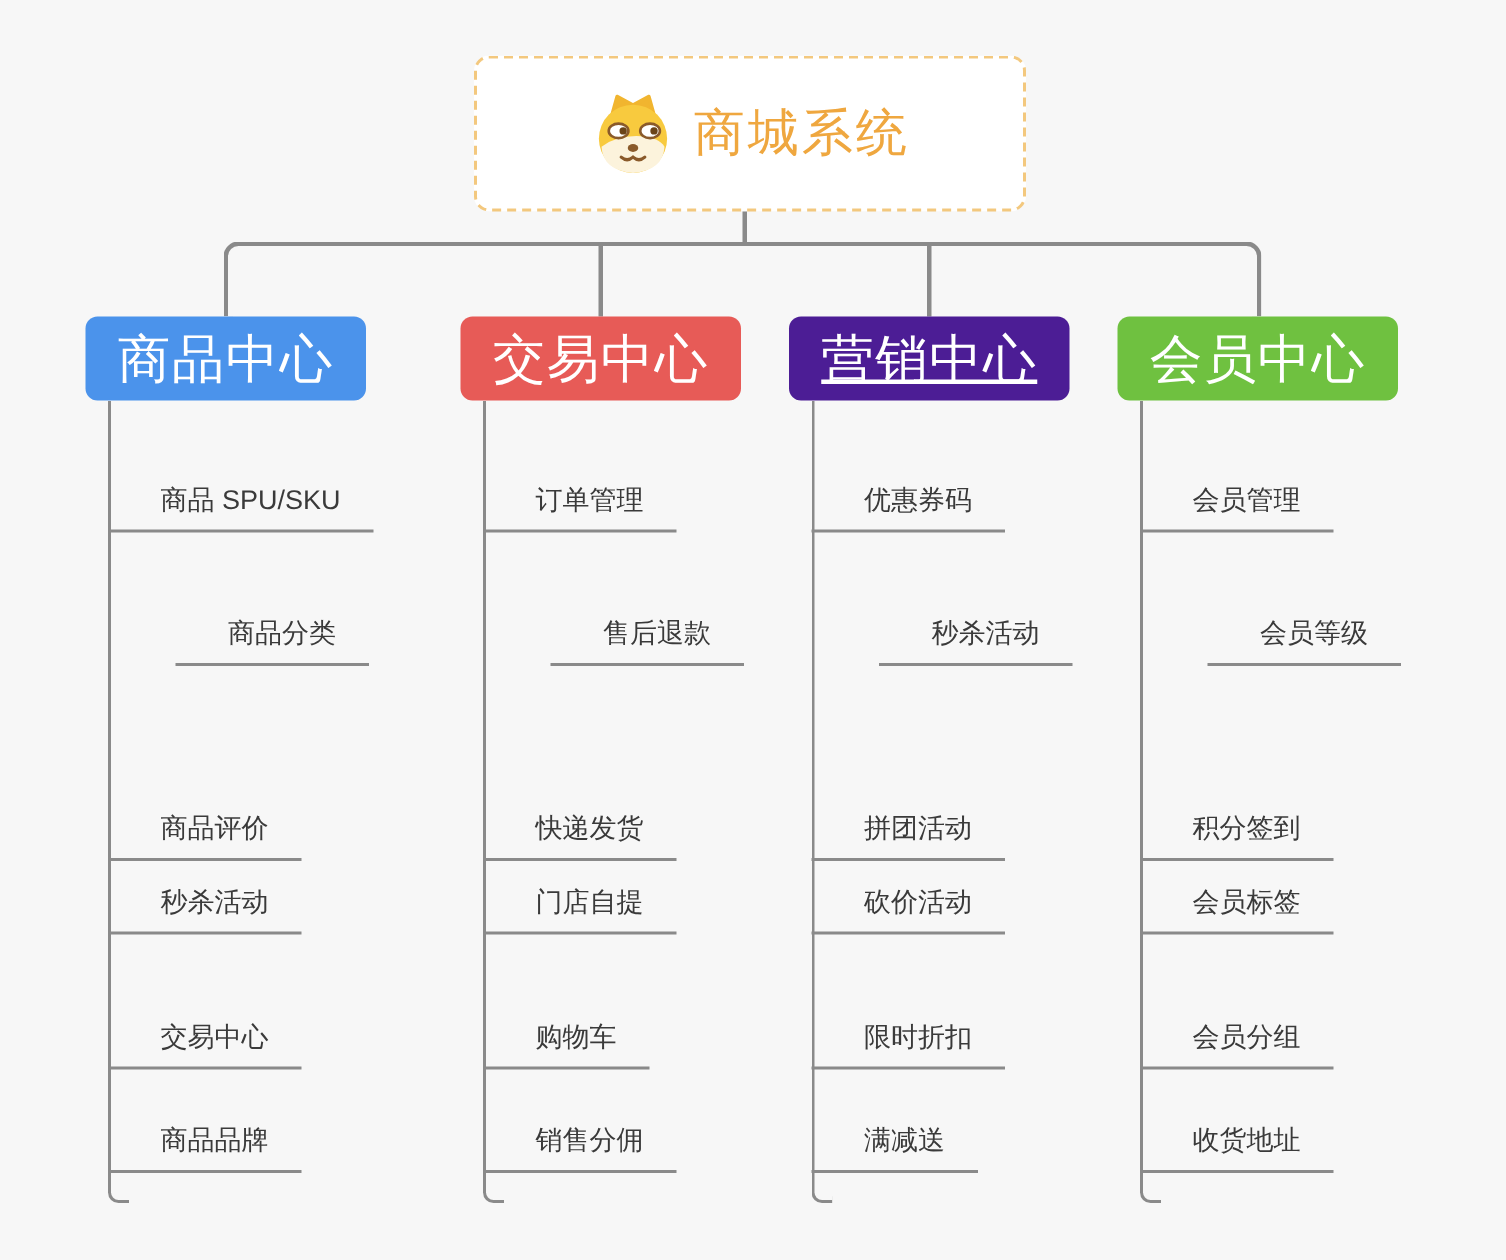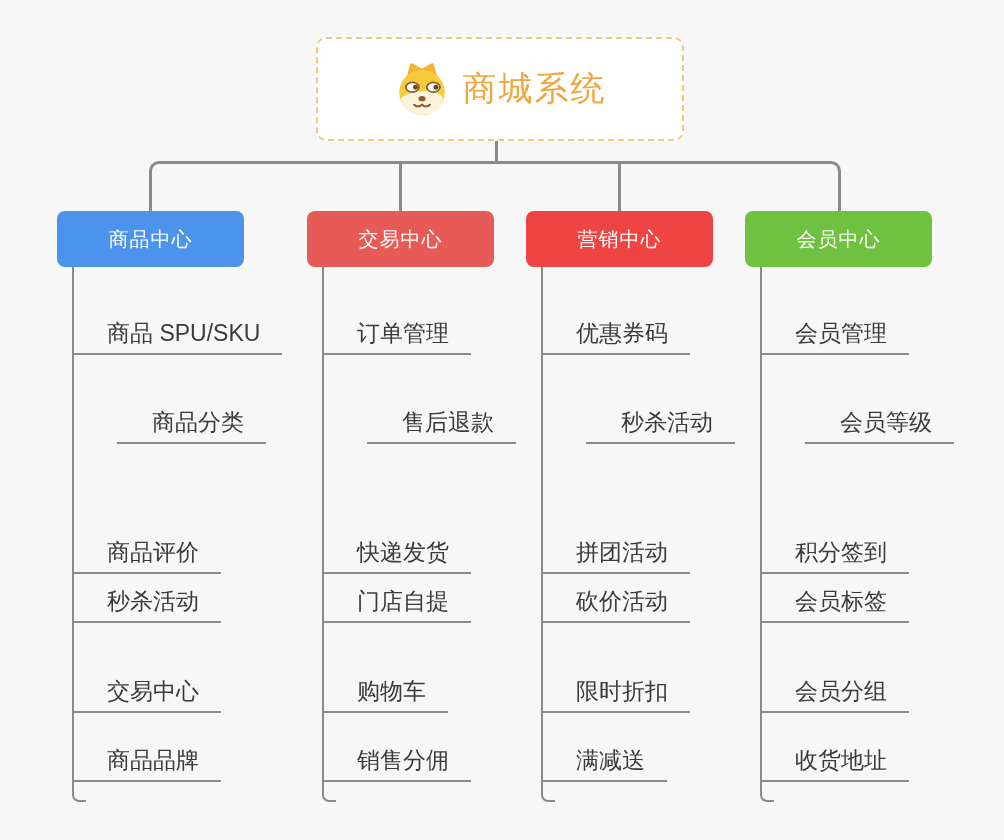--- a/index.html
+++ b/index.html
@@ -43,47 +43,47 @@
     box-sizing:border-box;
   }
   .drop-2{left:399px;top:164px;width:3px;height:47px;}
   .drop-3{left:618px;top:164px;width:3px;height:47px;}
 
   
   .cat-node{
     position:absolute;top:211px;width:187px;height:56px;
     border-radius:8px;
     display:flex;align-items:center;justify-content:center;
-    color:#ffffff;font-size:20px;letter-spacing:1px;
+    color:#ffffff;font-size:35px;letter-spacing:1px;
     cursor:pointer;
   }
   .cat-1{left:57px;background:#4b93eb;}
   .cat-2{left:307px;background:#e75b57;}
-  .cat-3{left:526px;background:#ef4444;}
+  .cat-3{left:526px;background:#4c1d95;text-decoration:underline;}
   .cat-4{left:745px;background:#6fc140;}
 
   
   .branch{position:absolute;top:0;left:0;}
   .branch-1{left:72px;}
   .branch-2{left:322px;}
   .branch-3{left:541px;}
   .branch-4{left:760px;}
   .trunk{
     position:absolute;left:0;top:267px;width:14px;height:535px;
     border-left:2px solid #8a8a8a;
     border-bottom:2px solid #8a8a8a;
     border-bottom-left-radius:7px;
     box-sizing:border-box;
   }
   .leaf{
     position:absolute;left:0;
     height:40px;line-height:40px;
     padding:0 22px 0 35px;
     border-bottom:2px solid #8a8a8a;
-    font-size:23px;color:#3a3a3a;
+    font-size:18px;color:#3a3a3a;
     white-space:nowrap;
     cursor:pointer;
   }
   .r0{top:313px;}
   .r1{top:402px;margin-left:45px;}
   .r2{top:492px;margin-top:40px;}
   .r3{top:581px;}
   .r4{top:671px;}
   .r5{top:740px;}
 </style>

